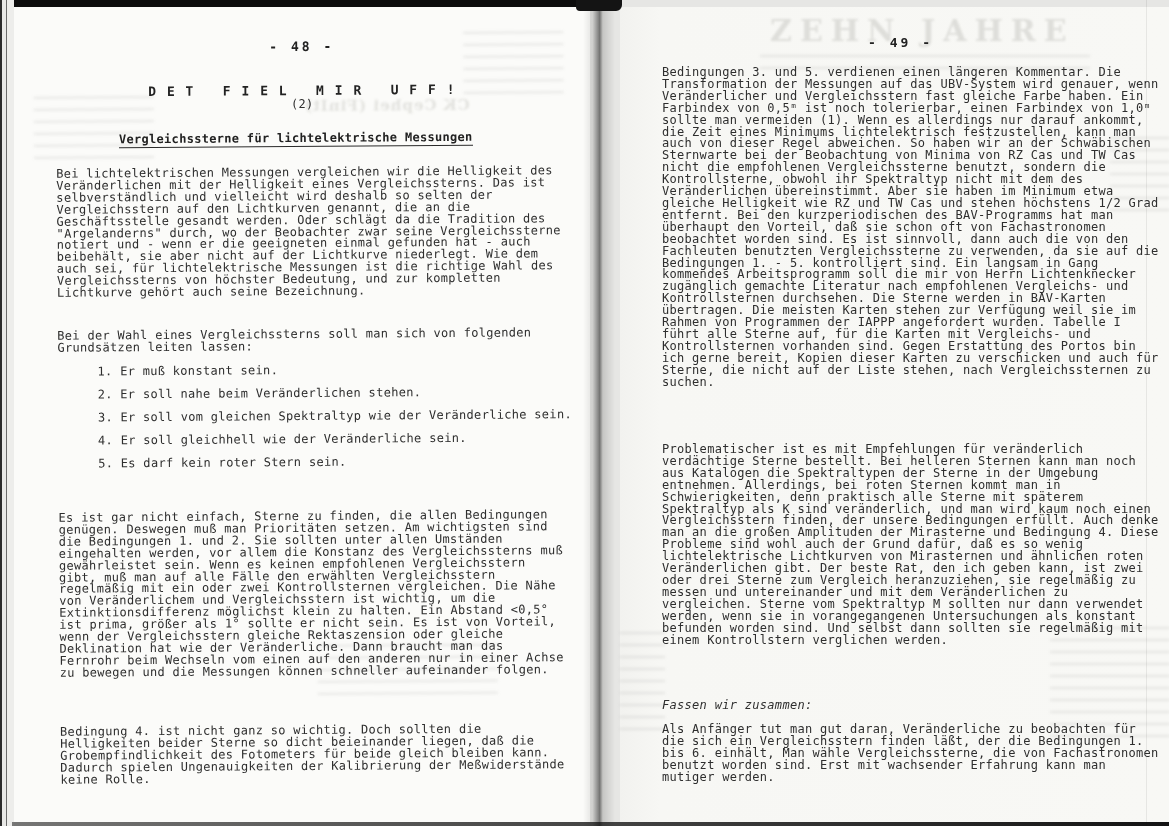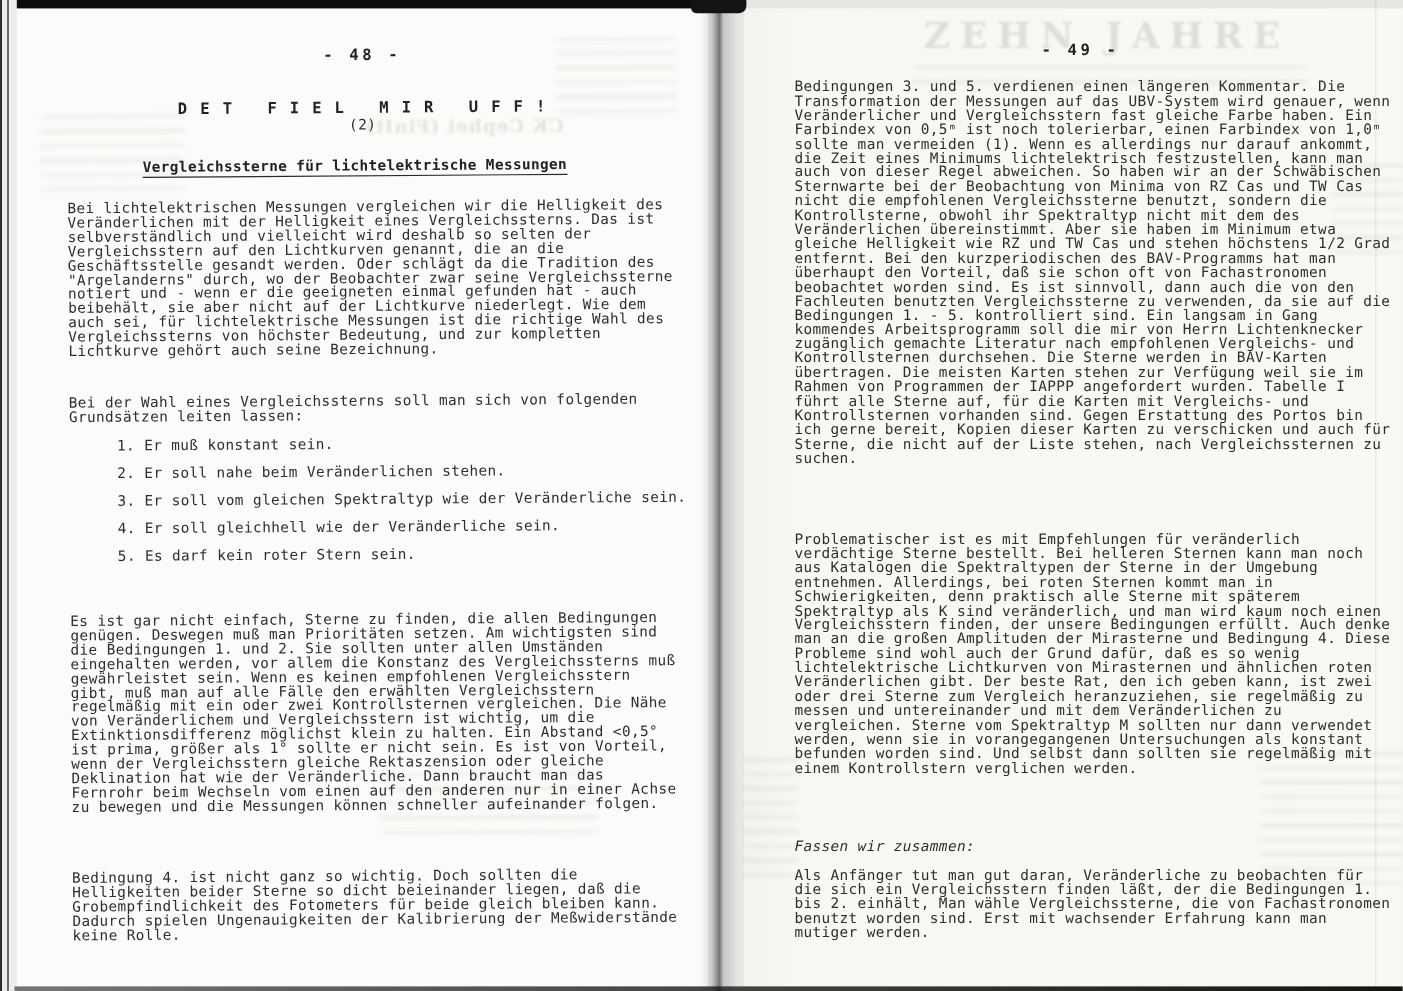--- a/index.html
+++ b/index.html
@@ -146,21 +146,21 @@
     <div class="smudge" style="left:490px; top:130px; width:60px; height:80px;"></div>
 
     <div class="abs pageno center" style="left:0; top:30px; width:561px;">- 49 -</div>
 
     <div class="abs para" style="left:42px; top:60px; width:500px;">Bedingungen 3. und 5. verdienen einen längeren Kommentar. Die Transformation der Messungen auf das UBV-System wird genauer, wenn Veränderlicher und Vergleichsstern fast gleiche Farbe haben. Ein Farbindex von 0,5ᵐ ist noch tolerierbar, einen Farbindex von 1,0ᵐ sollte man vermeiden (1). Wenn es allerdings nur darauf ankommt, die Zeit eines Minimums lichtelektrisch festzustellen, kann man auch von dieser Regel abweichen. So haben wir an der Schwäbischen Sternwarte bei der Beobachtung von Minima von RZ Cas und TW Cas nicht die empfohlenen Vergleichssterne benutzt, sondern die Kontrollsterne, obwohl ihr Spektraltyp nicht mit dem des Veränderlichen übereinstimmt. Aber sie haben im Minimum etwa gleiche Helligkeit wie RZ und TW Cas und stehen höchstens 1/2 Grad entfernt. Bei den kurzperiodischen des BAV-Programms hat man überhaupt den Vorteil, daß sie schon oft von Fachastronomen beobachtet worden sind. Es ist sinnvoll, dann auch die von den Fachleuten benutzten Vergleichssterne zu verwenden, da sie auf die Bedingungen 1. - 5. kontrolliert sind. Ein langsam in Gang kommendes Arbeitsprogramm soll die mir von Herrn Lichtenknecker zugänglich gemachte Literatur nach empfohlenen Vergleichs- und Kontrollsternen durchsehen. Die Sterne werden in BAV-Karten übertragen. Die meisten Karten stehen zur Verfügung weil sie im Rahmen von Programmen der IAPPP angefordert wurden. Tabelle I führt alle Sterne auf, für die Karten mit Vergleichs- und Kontrollsternen vorhanden sind. Gegen Erstattung des Portos bin ich gerne bereit, Kopien dieser Karten zu verschicken und auch für Sterne, die nicht auf der Liste stehen, nach Vergleichssternen zu suchen.</div>
 
     <div class="abs para" style="left:42px; top:437px; width:500px;">Problematischer ist es mit Empfehlungen für veränderlich verdächtige Sterne bestellt. Bei helleren Sternen kann man noch aus Katalogen die Spektraltypen der Sterne in der Umgebung entnehmen. Allerdings, bei roten Sternen kommt man in Schwierigkeiten, denn praktisch alle Sterne mit späterem Spektraltyp als K sind veränderlich, und man wird kaum noch einen Vergleichsstern finden, der unsere Bedingungen erfüllt. Auch denke man an die großen Amplituden der Mirasterne und Bedingung 4. Diese Probleme sind wohl auch der Grund dafür, daß es so wenig lichtelektrische Lichtkurven von Mirasternen und ähnlichen roten Veränderlichen gibt. Der beste Rat, den ich geben kann, ist zwei oder drei Sterne zum Vergleich heranzuziehen, sie regelmäßig zu messen und untereinander und mit dem Veränderlichen zu vergleichen. Sterne vom Spektraltyp M sollten nur dann verwendet werden, wenn sie in vorangegangenen Untersuchungen als konstant befunden worden sind. Und selbst dann sollten sie regelmäßig mit einem Kontrollstern verglichen werden.</div>
 
     <div class="abs" style="left:42px; top:693px;font-style:italic;">Fassen wir zusammen:</div>
 
-    <div class="abs para" style="left:42px; top:717px; width:500px;">Als Anfänger tut man gut daran, Veränderliche zu beobachten für die sich ein Vergleichsstern finden läßt, der die Bedingungen 1. bis 2. einhält, Man wähle Vergleichssterne, die von Fachastronomen benutzt worden sind. Erst mit wachsender Erfahrung kann man mutiger werden.</div>
+    <div class="abs para" style="left:42px; top:717px; width:500px;">Als Anfänger tut man gut daran, Veränderliche zu beobachten für die sich ein Vergleichsstern finden läßt, der die Bedingungen 1. bis 6. einhält, Man wähle Vergleichssterne, die von Fachastronomen benutzt worden sind. Erst mit wachsender Erfahrung kann man mutiger werden.</div>
   </div>
 
   <div class="gutter"></div>
   <div class="right-paper-edge"></div>
   <div class="top-bar"></div>
   <div class="top-bar-blob"></div>
   <div class="left-edge"></div>
   <div class="bottom-line"></div>
 
 </div>

